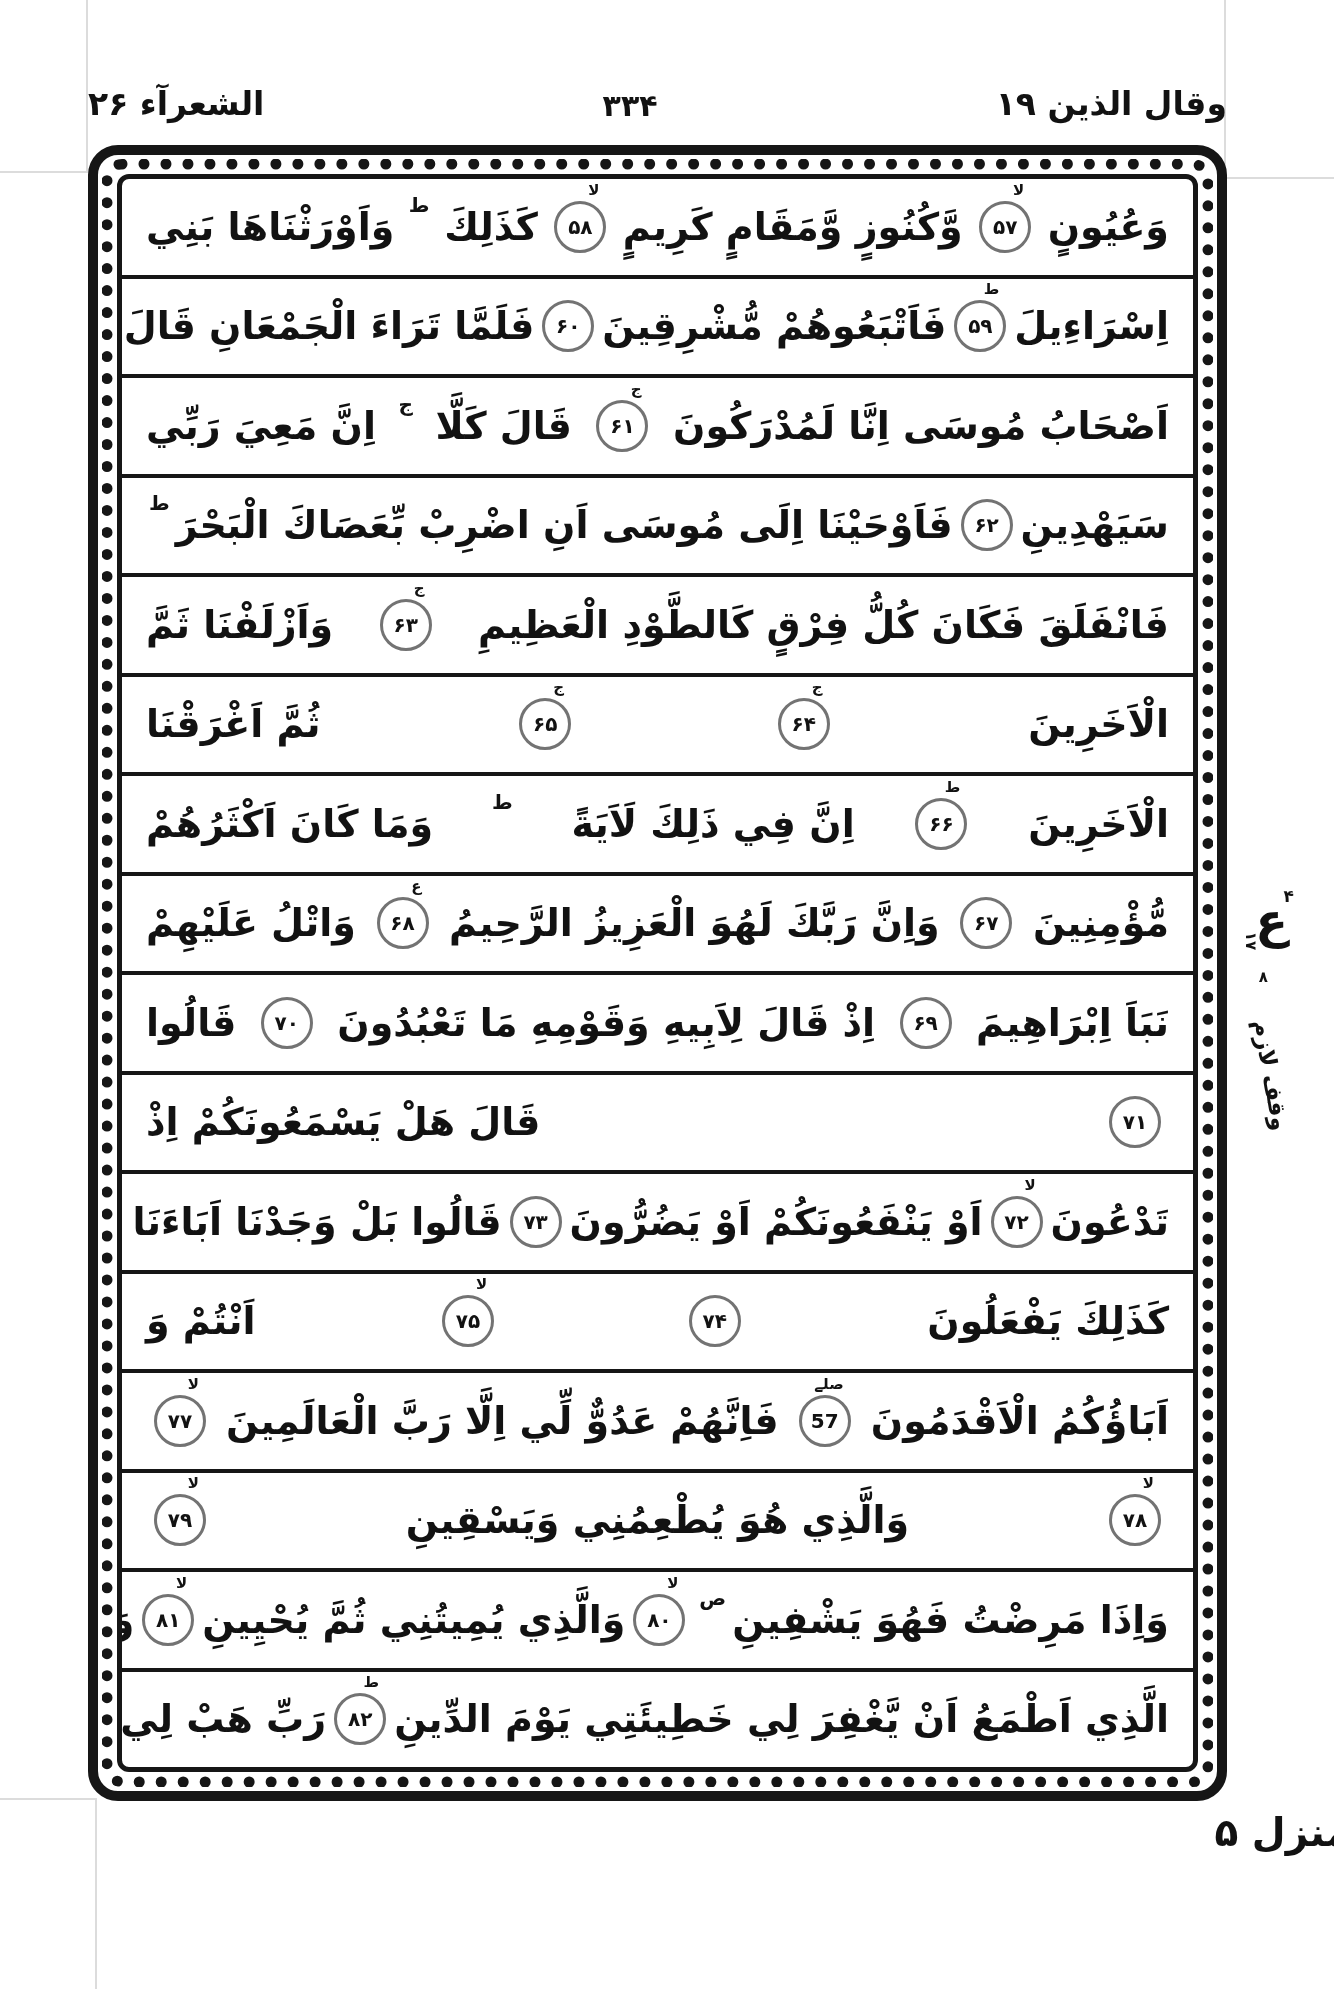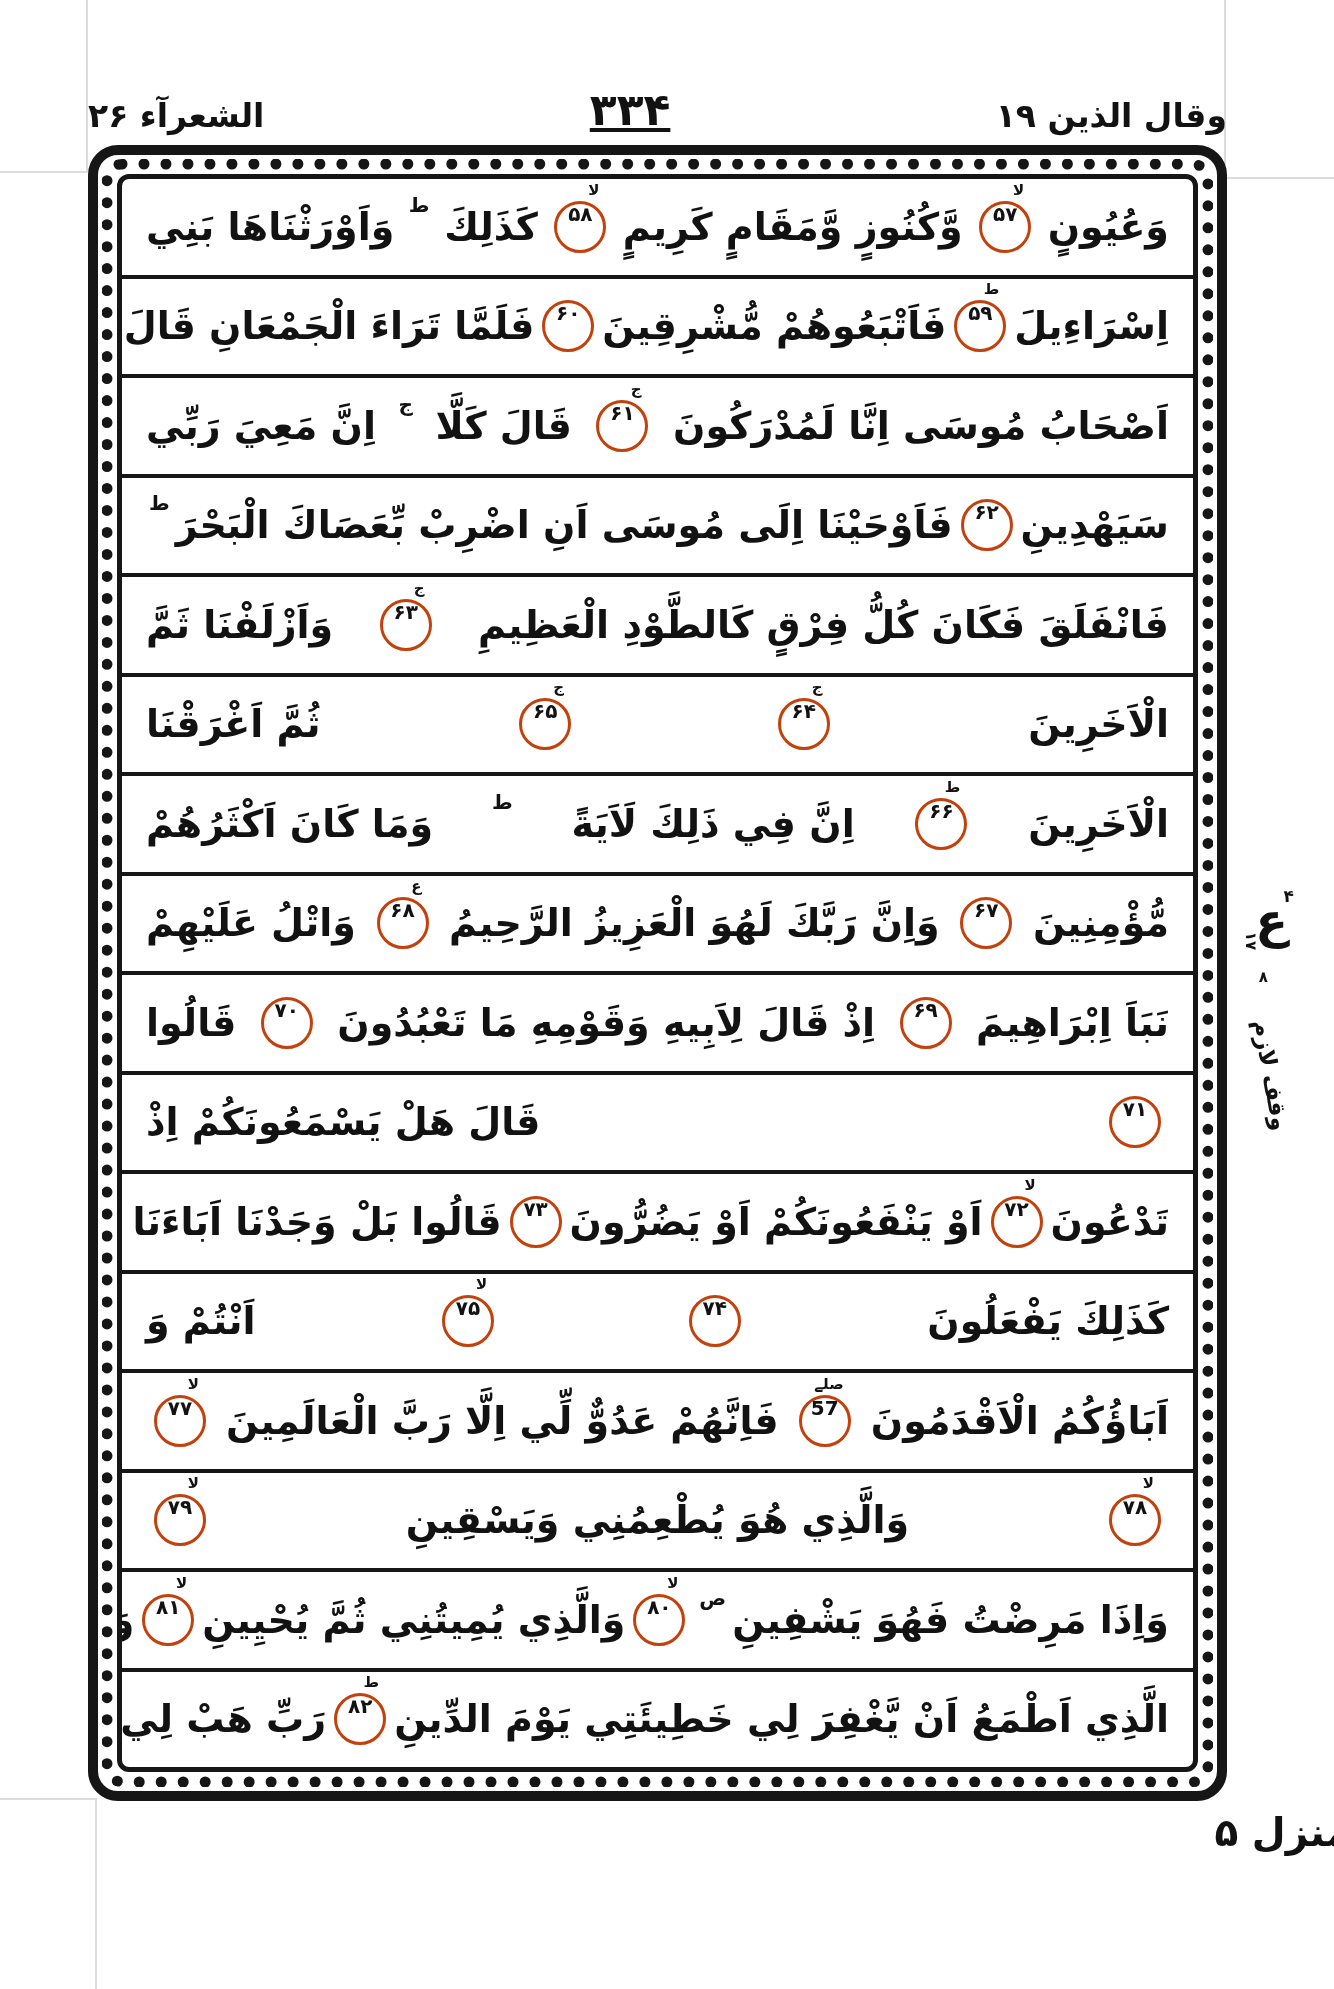--- a/index.html
+++ b/index.html
@@ -12,21 +12,21 @@
     overflow:hidden;
     direction:rtl;
   }
   
   .header-row{
     position:absolute;top:84px;left:88px;width:1139px;
     display:flex;justify-content:space-between;align-items:flex-end;
     direction:rtl;
   }
   .hdr{font-size:33px;font-weight:bold;white-space:nowrap;}
-  .hdr-page{font-size:44px;font-weight:bold;letter-spacing:2px;text-decoration:underline;}
+  .hdr-page{font-size:30px;font-weight:bold;letter-spacing:2px;}
   
   .frame{
     position:absolute;top:145px;left:88px;width:1139px;height:1656px;
     box-sizing:border-box;
     border:10px solid #161616;border-radius:30px;
     padding:4px;background:#fff;
   }
   .beads{
     box-sizing:border-box;height:100%;
     border:11px dotted #161616;border-radius:20px;padding:4px;
@@ -41,23 +41,23 @@
     display:flex;align-items:center;justify-content:space-between;
     direction:rtl;padding:0 24px;
     border-bottom:4px solid #161616;
     font-size:38px;font-weight:bold;line-height:1;
     white-space:nowrap;
   }
   .qrow:last-child{border-bottom:none;}
   .qtext{white-space:nowrap;}
   .vbadge{
     position:relative;flex:0 0 auto;
-    display:inline-flex;align-items:flex-start;justify-content:center;
+    display:inline-flex;align-items:center;justify-content:center;
     width:46px;height:46px;margin:0 8px;
-    border:3px solid #c2410c;border-radius:50%;
+    border:3px solid #737373;border-radius:50%;
     font-size:20px;font-weight:bold;
   }
   .vmark{
     position:absolute;top:-21px;right:4px;
     font-size:15px;font-weight:bold;white-space:nowrap;
   }
   .qwaqf{
     flex:0 0 auto;font-size:20px;font-weight:bold;
     transform:translateY(-22px);margin:0 6px;
   }

